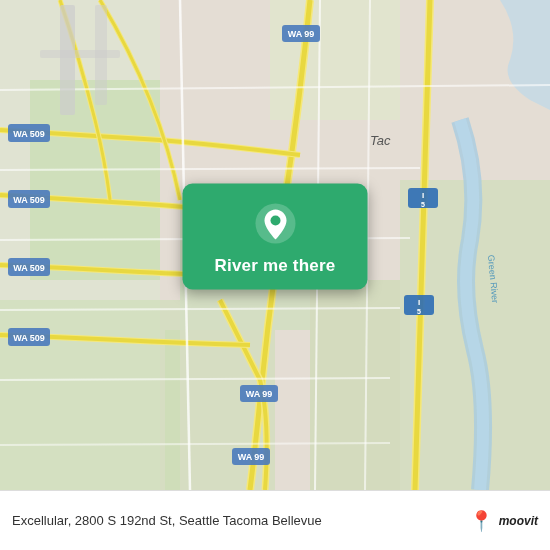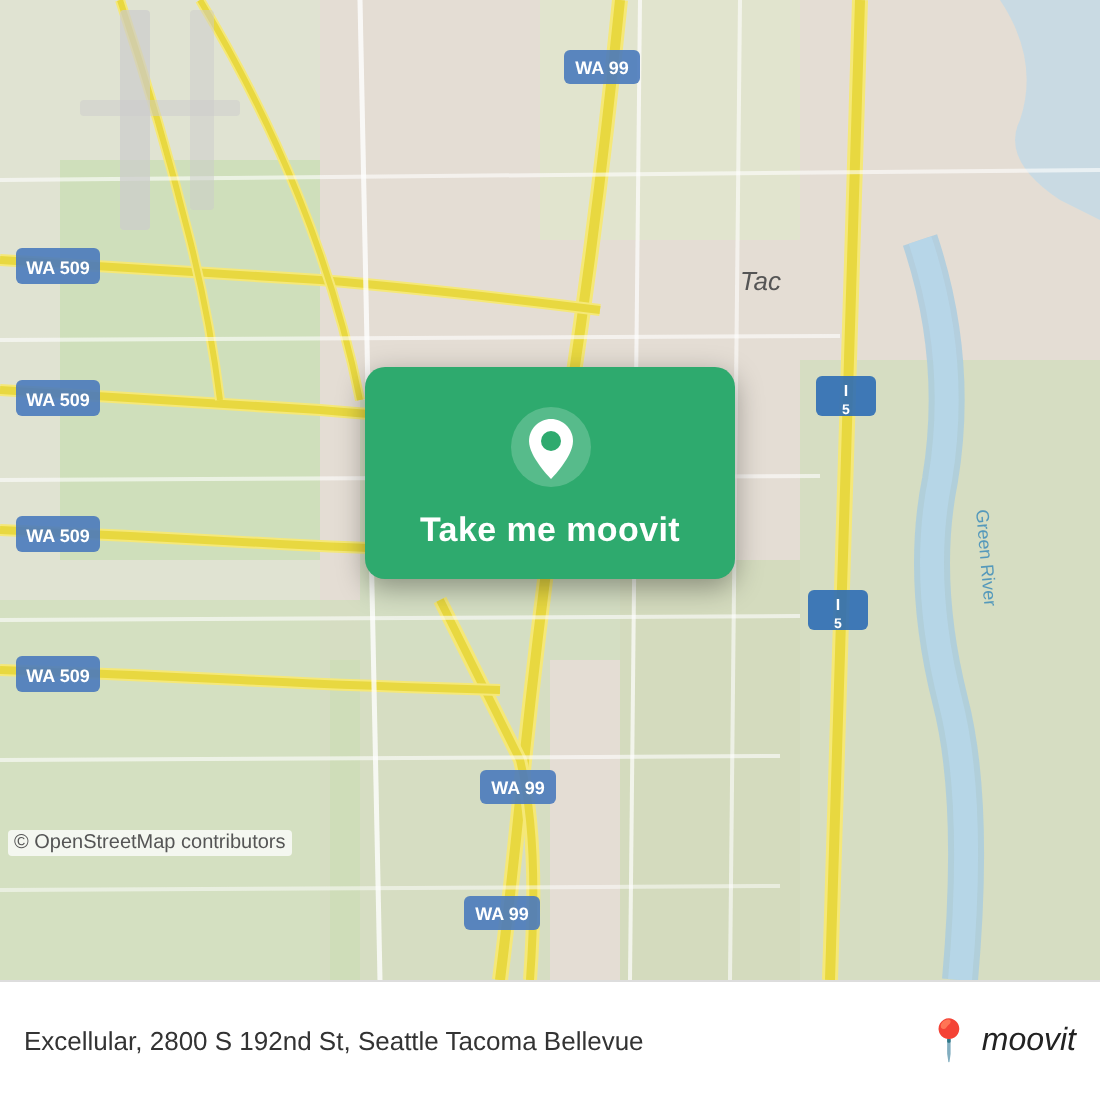--- a/index.html
+++ b/index.html
@@ -92,22 +92,22 @@
       align-items: center;
       gap: 4px;
       flex-shrink: 0;
     }
 
     #moovit-icon {
       font-size: 20px;
     }
 
     #moovit-text {
-      font-size: 16px;
-      font-weight: 400;
+      font-size: 12px;
+      font-weight: 700;
       color: #222;
       font-style: italic;
     }
   </style>
 </head>
 <body>
 
 <div id="map-container">
   <svg id="map-svg" viewBox="0 0 550 490" xmlns="http://www.w3.org/2000/svg">
 
@@ -198,30 +198,29 @@
 
     <rect x="404" y="295" width="30" height="20" rx="3" fill="#2d6db5" opacity="0.9"></rect>
     <text x="419" y="305" text-anchor="middle" font-size="8" fill="white" font-weight="bold">I</text>
     <text x="419" y="314" text-anchor="middle" font-size="7" fill="white" font-weight="bold">5</text>
 
     <text x="370" y="145" font-size="13" fill="#555" font-style="italic">Tac</text>
 
     <text x="488" y="255" font-size="9" fill="#5599bb" transform="rotate(85, 488, 255)">Green River</text>
   </svg>
 
-  <div id="osm-credit">© OpenStreetMap contributors</div>
 
   <div id="overlay-card">
     <svg id="pin-icon" viewBox="0 0 44 44" xmlns="http://www.w3.org/2000/svg">
       <circle cx="22" cy="22" r="20" fill="rgba(255,255,255,0.2)"></circle>
       <circle cx="22" cy="20" r="10" fill="white" opacity="0.95"></circle>
       <path d="M22 8 C16 8 11 13 11 19 C11 27 22 38 22 38 C22 38 33 27 33 19 C33 13 28 8 22 8 Z" fill="white"></path>
       <circle cx="22" cy="19" r="5" fill="#2eaa6e"></circle>
     </svg>
-    <span id="take-me-there-label">Take me moovit</span>
+    <span id="take-me-there-label">River me there</span>
   </div>
 </div>
 
 <div id="bottom-bar">
   <span id="bottom-text">Excellular, 2800 S 192nd St, Seattle Tacoma Bellevue</span>
   <div id="moovit-logo">
     <span id="moovit-icon">📍</span>
     <span id="moovit-text">moovit</span>
   </div>
 </div>

